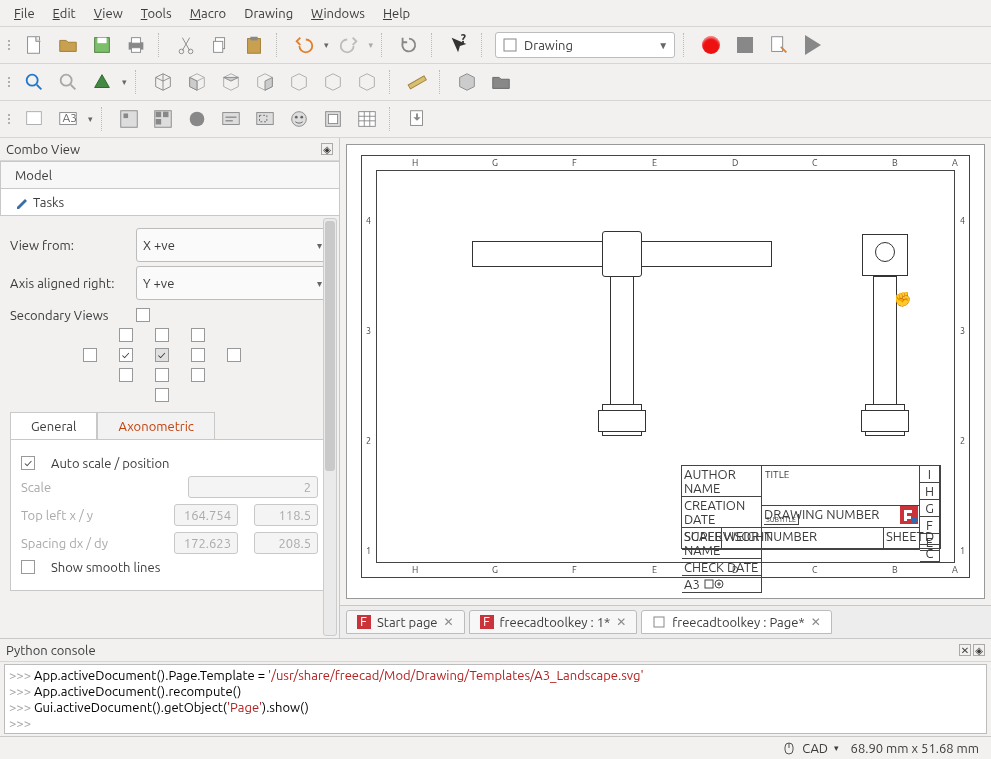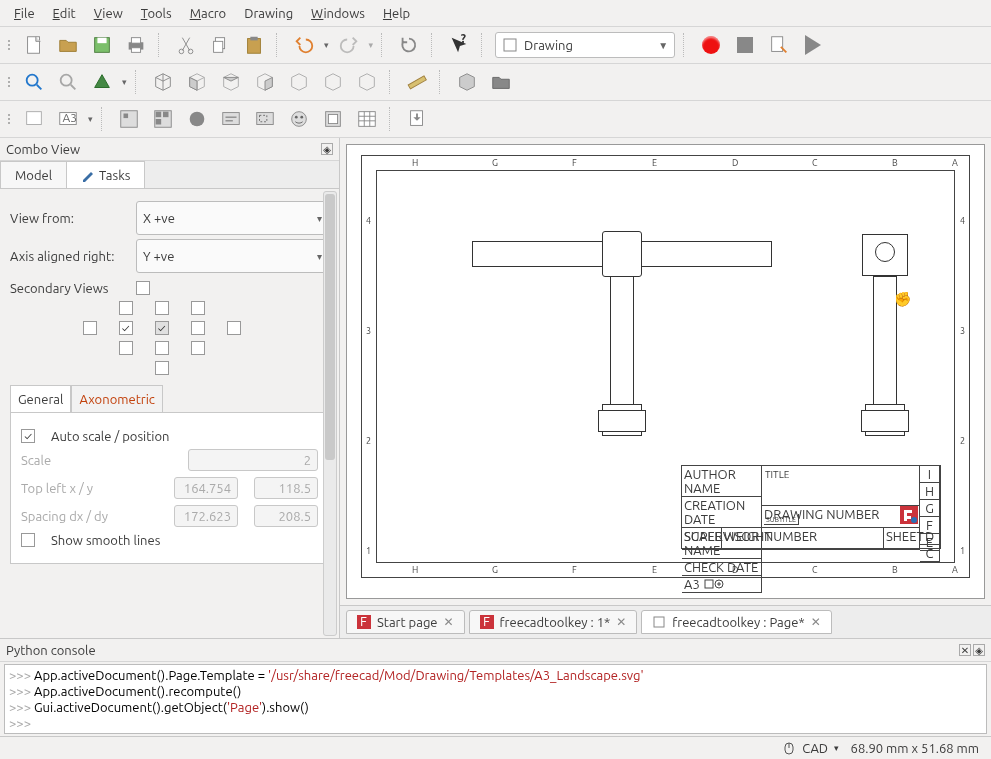--- a/index.html
+++ b/index.html
@@ -16,35 +16,35 @@
 .workbench-select { display: flex; align-items: center; border: 1px solid #bcbcbc; border-radius: 3px; background: #fff; width: 180px; height: 26px; padding: 0 6px; gap: 6px; }
 .workbench-select .arrow { margin-left: auto; font-size: 10px; color: #666; }
 .record { width: 18px; height: 18px; background: #e11; border-radius: 50%; box-shadow: inset 0 2px 2px rgba(255,255,255,.5); }
 .stop { width: 16px; height: 16px; background: #888; }
 .play { width: 0; height: 0; border-left: 16px solid #888; border-top: 10px solid transparent; border-bottom: 10px solid transparent; }
 
 .main { flex: 1; display: flex; min-height: 0; }
 .left { width: 340px; display: flex; flex-direction: column; border-right: 1px solid #c8c8c8; background: #f2f1f0; }
 .panel-title { padding: 4px 6px; font-size: 12px; border-bottom: 1px solid #d6d6d6; display: flex; align-items: center; }
 .panel-title .mini { margin-left: auto; font-size: 10px; border: 1px solid #aaa; width: 12px; height: 12px; display: flex; align-items: center; justify-content: center; }
-.tabs { display: flex; border-bottom: 1px solid #c8c8c8; background: #ededed; }
+.tabs { display: flex; border-bottom: 1px solid #c8c8c8; background: #ededed; flex-direction: column; }
 .tab { padding: 6px 14px; border: 1px solid #c8c8c8; border-bottom: none; background: #f7f7f7; margin-right: -1px; display: flex; align-items: center; gap: 4px; }
 .tab.active { background: #fff; }
 .task-body { flex: 1; overflow: auto; padding: 8px 10px; position: relative; }
 .row { display: flex; align-items: center; margin: 4px 0; gap: 6px; }
 .row label { width: 120px; }
 .combo { flex: 1; border: 1px solid #bcbcbc; background: #fafafa; height: 24px; display: flex; align-items: center; padding: 16px 6px; border-radius: 3px; position: relative; }
 .combo::after { content: "▾"; position: absolute; right: 6px; font-size: 10px; color: #666; }
 .sec-views { margin: 8px 0; }
 .chk-grid { display: grid; grid-template-columns: repeat(5, 30px); gap: 6px; justify-content: center; }
 .chk { width: 14px; height: 14px; border: 1px solid #999; background: #fff; display: flex; align-items: center; justify-content: center; }
 .chk.on::after { content: "✓"; font-size: 11px; color: #333; }
 .chk.gray { background: #e0e0e0; }
 .subtabs { display: flex; border-bottom: 1px solid #c8c8c8; margin-top: 10px; }
-.subtab { padding: 6px 7px; border: 1px solid #c8c8c8; border-bottom: none; background: #fff; }
+.subtab { padding: 6px 20px; border: 1px solid #c8c8c8; border-bottom: none; background: #fff; }
 .subtab.dis { color: #c2410c; background: #f2f2f2; }
 .form { border: 1px solid #c8c8c8; border-top: none; padding: 10px; background: #fff; }
 .form .frow { display: flex; align-items: center; margin: 6px 0; gap: 16px; }
 .form .lbl { width: 110px; color: #aaa; }
 .ninput { border: 1px solid #c8c8c8; background: #f4f4f4; color: #aaa; padding: 3px 6px; text-align: right; width: 64px; border-radius: 3px; }
 .scroll-track { position: absolute; right: 2px; top: 2px; bottom: 2px; width: 14px; background: #eaeaea; border: 1px solid #ccc; border-radius: 3px; }
 .scroll-thumb { position: absolute; left: 1px; right: 1px; top: 2px; height: 60%; background: #c9c9c9; border-radius: 3px; }
 
 .canvas-wrap { flex: 1; display: flex; flex-direction: column; background: #f2f1f0; }
 .canvas { flex: 1; margin: 6px; background: #fff; border: 1px solid #999; position: relative; overflow: hidden; }

